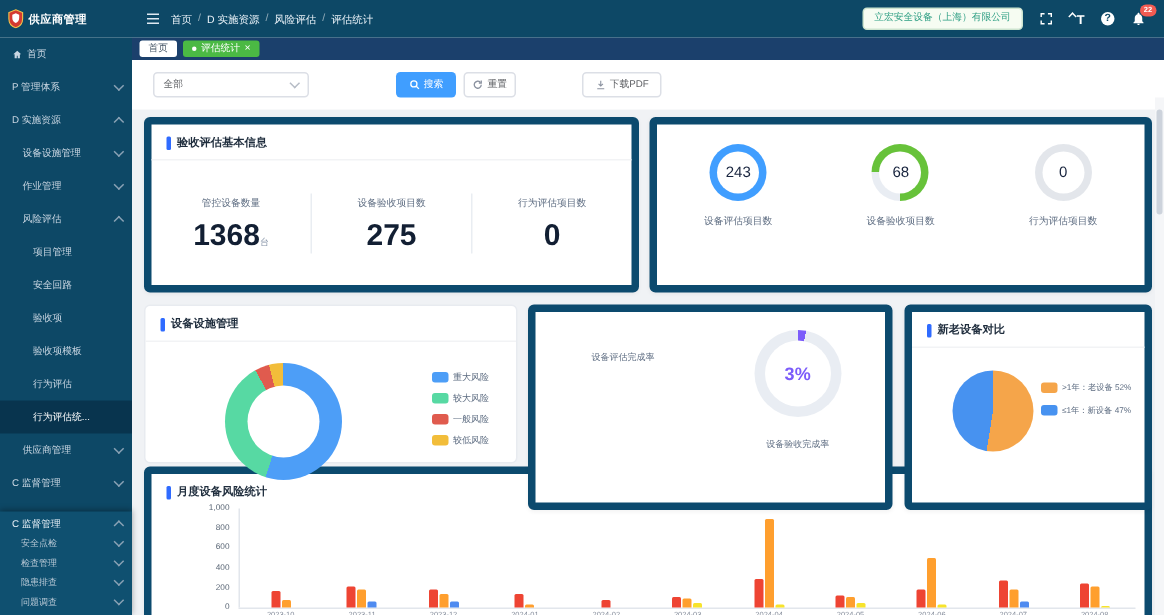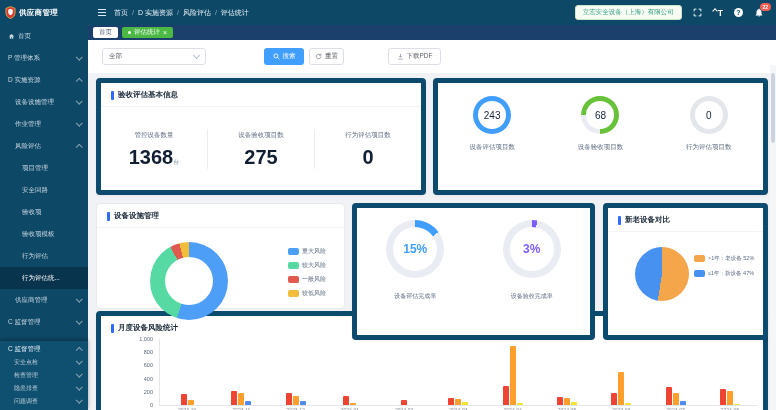--- a/index.html
+++ b/index.html
@@ -345,23 +345,20 @@
         <div class="legend-row">
             <span class="swatch" style="background: rgb(242, 189, 58);"></span>
             <span class="legend-label">较低风险</span>
           </div>
       </div>
     </div>
 
     <div class="card" id="card-completion">
       <div class="rings-lg">
         <div class="gauge-col">
-          <div class="ring-lg" style="background: conic-gradient(rgb(64, 158, 255) 0deg, rgb(64, 158, 255) 15%, rgb(233, 237, 243) 15%, rgb(233, 237, 243) 100%);">
-              <span class="ring-lg-value" style="color: rgb(64, 158, 255);">15%</span>
-            </div>
           <div class="ring-lg-label">设备评估完成率</div>
         </div>
         <div class="gauge-col">
           <div class="ring-lg" style="background: conic-gradient(rgb(124, 92, 250) 0deg, rgb(124, 92, 250) 3%, rgb(233, 237, 243) 3%, rgb(233, 237, 243) 100%);">
               <span class="ring-lg-value" style="color: rgb(124, 92, 250);">3%</span>
             </div>
           <div class="ring-lg-label">设备验收完成率</div>
         </div>
       </div>
     </div>

